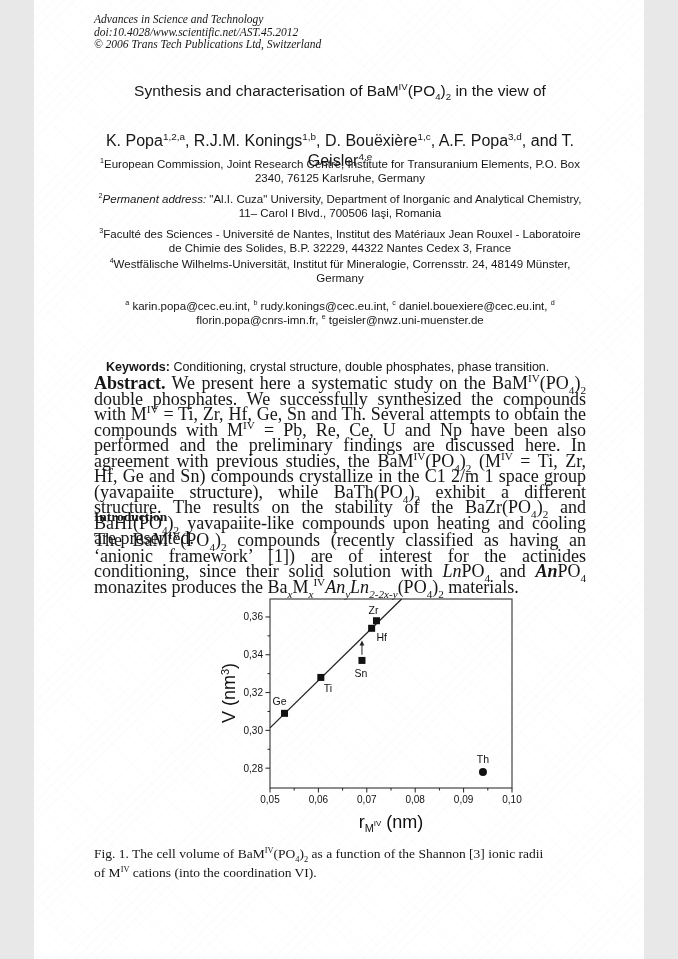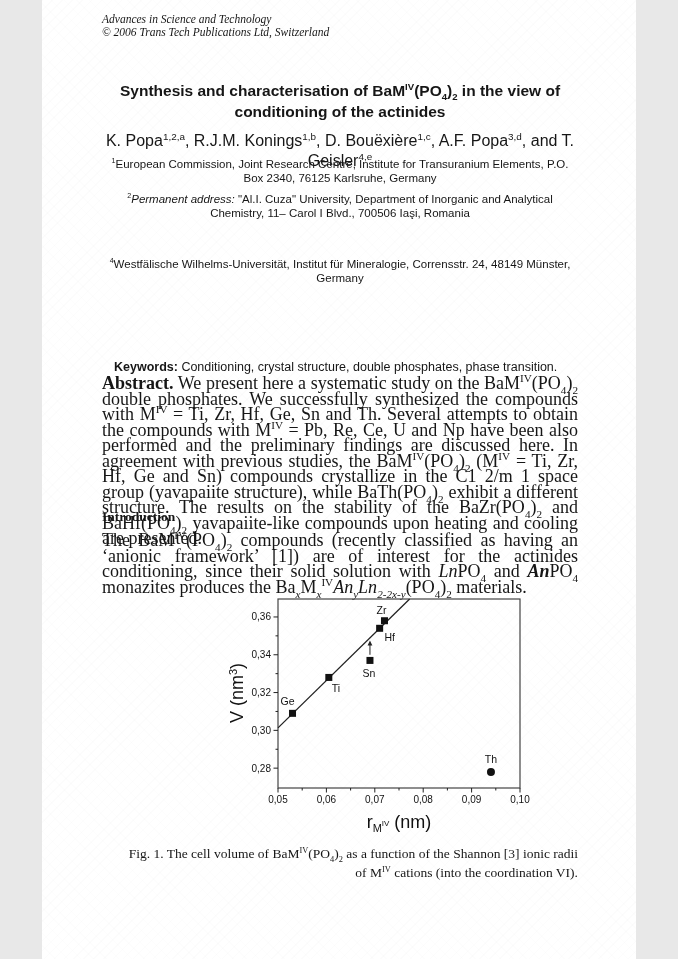--- a/index.html
+++ b/index.html
@@ -6,32 +6,33 @@
   .page{
     position:relative;
     width:594px;height:959px;
     margin:0 auto;
     background:#ffffff;
     background-image:
       repeating-linear-gradient(135deg, rgba(0,0,0,0.012) 0 1px, transparent 1px 7px),
       repeating-linear-gradient(45deg, rgba(0,0,0,0.008) 0 1px, transparent 1px 9px);
     overflow:hidden;
     color:#161616;
+    padding-left:16px;
   }
   .abs{position:absolute;left:60px;right:58px;}
 
   
   .hdr{top:13px;display:flex;justify-content:space-between;
        font-family:"Liberation Serif",serif;font-style:italic;
        font-size:11.5px;line-height:12.5px;}
   .hdr-left div{white-space:nowrap;}
 
   
   .title{top:80px;text-align:center;
-         font-family:"Liberation Sans",sans-serif;font-weight:bold;
+         font-family:"Liberation Sans",sans-serif;font-weight:normal;
          font-size:15.5px;line-height:21px;margin:0;}
   .title .tline{display:block;}
   .authors{top:131px;text-align:center;
            font-family:"Liberation Sans",sans-serif;font-size:16px;line-height:20px;}
 
   
   .affil{margin:0;text-align:center;
          font-family:"Liberation Sans",sans-serif;
          font-size:11.5px;line-height:14px;}
   .affil1{top:157px;} .affil2{top:192px;} .affil3{top:227px;}
@@ -45,53 +46,55 @@
   
   .serif{font-family:Liberation Serif, serif;font-size:18px;line-height:15.5px;}
   .abstract{top:376px;text-align:justify;margin:0;}
   .section-head{top:509px;font-family:Liberation Serif, serif;
                 font-size:13.5px;font-weight:bold;margin:0;}
   .body-para{top:533px;text-align:justify;margin:0;}
 
   
   .figure{position:absolute;left:187px;top:592px;width:310px;height:250px;margin:0;}
   .figure svg{font-family:"Liberation Sans",sans-serif;}
-  .caption{top:844px;text-align:right;
+  .caption{top:844px;text-align:left;
            font-family:"Liberation Serif",serif;font-size:13.5px;line-height:19px;}
 
   
   .seg-sup{vertical-align:super;font-size:62%;line-height:0;}
   .seg-sub{vertical-align:sub;font-size:62%;line-height:0;}
   .seg-subi{vertical-align:sub;font-size:62%;font-style:italic;line-height:0;}
   .seg-i{font-style:italic;margin-top:43px;}
   .seg-b{font-weight:bold;}
   .seg-bi{font-weight:bold;font-style:italic;}
 </style>
 </head>
 <body>
 
 <div class="page">
 
   <div class="abs hdr">
     <div class="hdr-left">
       <div>Advances in Science and Technology</div>
+      <div>doi:10.4028/www.scientific.net/AST.45.2012</div>
       <div>© 2006 Trans Tech Publications Ltd, Switzerland</div>
     </div>
   </div>
 
   <h1 class="abs title">
     <span class="tline">Synthesis and characterisation of BaM<span class="seg-sup">IV</span>(PO<span class="seg-sub">4</span>)<span class="seg-sub">2</span> in the view of</span>
-    <span class="tline">conditioning of the actinides</span>
   </h1>
 
   <div class="abs authors">K. Popa<span class="seg-sup">1,2,a</span>, R.J.M. Konings<span class="seg-sup">1,b</span>, D. Bouëxière<span class="seg-sup">1,c</span>, A.F. Popa<span class="seg-sup">3,d</span>, and T. Geisler<span class="seg-sup">4,e</span></div>
 
   <p class="abs affil affil1"><span class="seg-sup">1</span>European Commission, Joint Research Centre, Institute for Transuranium Elements, P.O. Box 2340, 76125 Karlsruhe, Germany</p>
   <p class="abs affil affil2"><span class="seg-sup">2</span><span class="seg-i">Permanent address:</span> "Al.I. Cuza" University, Department of Inorganic and Analytical Chemistry, 11– Carol I Blvd., 700506 Iaşi, Romania</p>
+  <p class="abs affil affil3"><span class="seg-sup">3</span>Faculté des Sciences - Université de Nantes, Institut des Matériaux Jean Rouxel - Laboratoire de Chimie des Solides, B.P. 32229, 44322 Nantes Cedex 3, France</p>
   <p class="abs affil affil4"><span class="seg-sup">4</span>Westfälische Wilhelms-Universität, Institut für Mineralogie, Corrensstr. 24, 48149 Münster, Germany</p>
+  <p class="abs affil emails"><span class="seg-sup">a</span> karin.popa@cec.eu.int, <span class="seg-sup">b</span> rudy.konings@cec.eu.int, <span class="seg-sup">c</span> daniel.bouexiere@cec.eu.int, <span class="seg-sup">d</span> florin.popa@cnrs-imn.fr, <span class="seg-sup">e</span> tgeisler@nwz.uni-muenster.de</p>
 
   <p class="abs keywords">
     <span class="kw-label">Keywords:</span><span> Conditioning, crystal structure, double phosphates, phase transition.</span>
   </p>
 
   <p class="abs serif abstract"><span class="seg-b">Abstract.</span> We present here a systematic study on the BaM<span class="seg-sup">IV</span>(PO<span class="seg-sub">4</span>)<span class="seg-sub">2</span> double phosphates. We successfully synthesized the compounds with M<span class="seg-sup">IV</span> = Ti, Zr, Hf, Ge, Sn and Th. Several attempts to obtain the compounds with M<span class="seg-sup">IV</span> = Pb, Re, Ce, U and Np have been also performed and the preliminary findings are discussed here. In agreement with previous studies, the BaM<span class="seg-sup">IV</span>(PO<span class="seg-sub">4</span>)<span class="seg-sub">2</span> (M<span class="seg-sup">IV</span> = Ti, Zr, Hf, Ge and Sn) compounds crystallize in the C1 2/m 1 space group (yavapaiite structure), while BaTh(PO<span class="seg-sub">4</span>)<span class="seg-sub">2</span> exhibit a different structure. The results on the stability of the BaZr(PO<span class="seg-sub">4</span>)<span class="seg-sub">2</span> and BaHf(PO<span class="seg-sub">4</span>)<span class="seg-sub">2</span> yavapaiite-like compounds upon heating and cooling are presented.</p>
 
   <h2 class="abs section-head">Introduction</h2>
 
   <p class="abs serif body-para">The BaM<span class="seg-sup">IV</span>(PO<span class="seg-sub">4</span>)<span class="seg-sub">2</span> compounds (recently classified as having an ‘anionic framework’ [1]) are of interest for the actinides conditioning, since their solid solution with <span class="seg-i">Ln</span>PO<span class="seg-sub">4</span> and <span class="seg-bi">An</span>PO<span class="seg-sub">4</span> monazites produces the Ba<span class="seg-subi">x</span>M<span class="seg-subi">x</span><span class="seg-sup">IV</span><span class="seg-i">An</span><span class="seg-subi">y</span><span class="seg-i">Ln</span><span class="seg-subi">2-2x-y</span>(PO<span class="seg-sub">4</span>)<span class="seg-sub">2</span> materials.</p>

